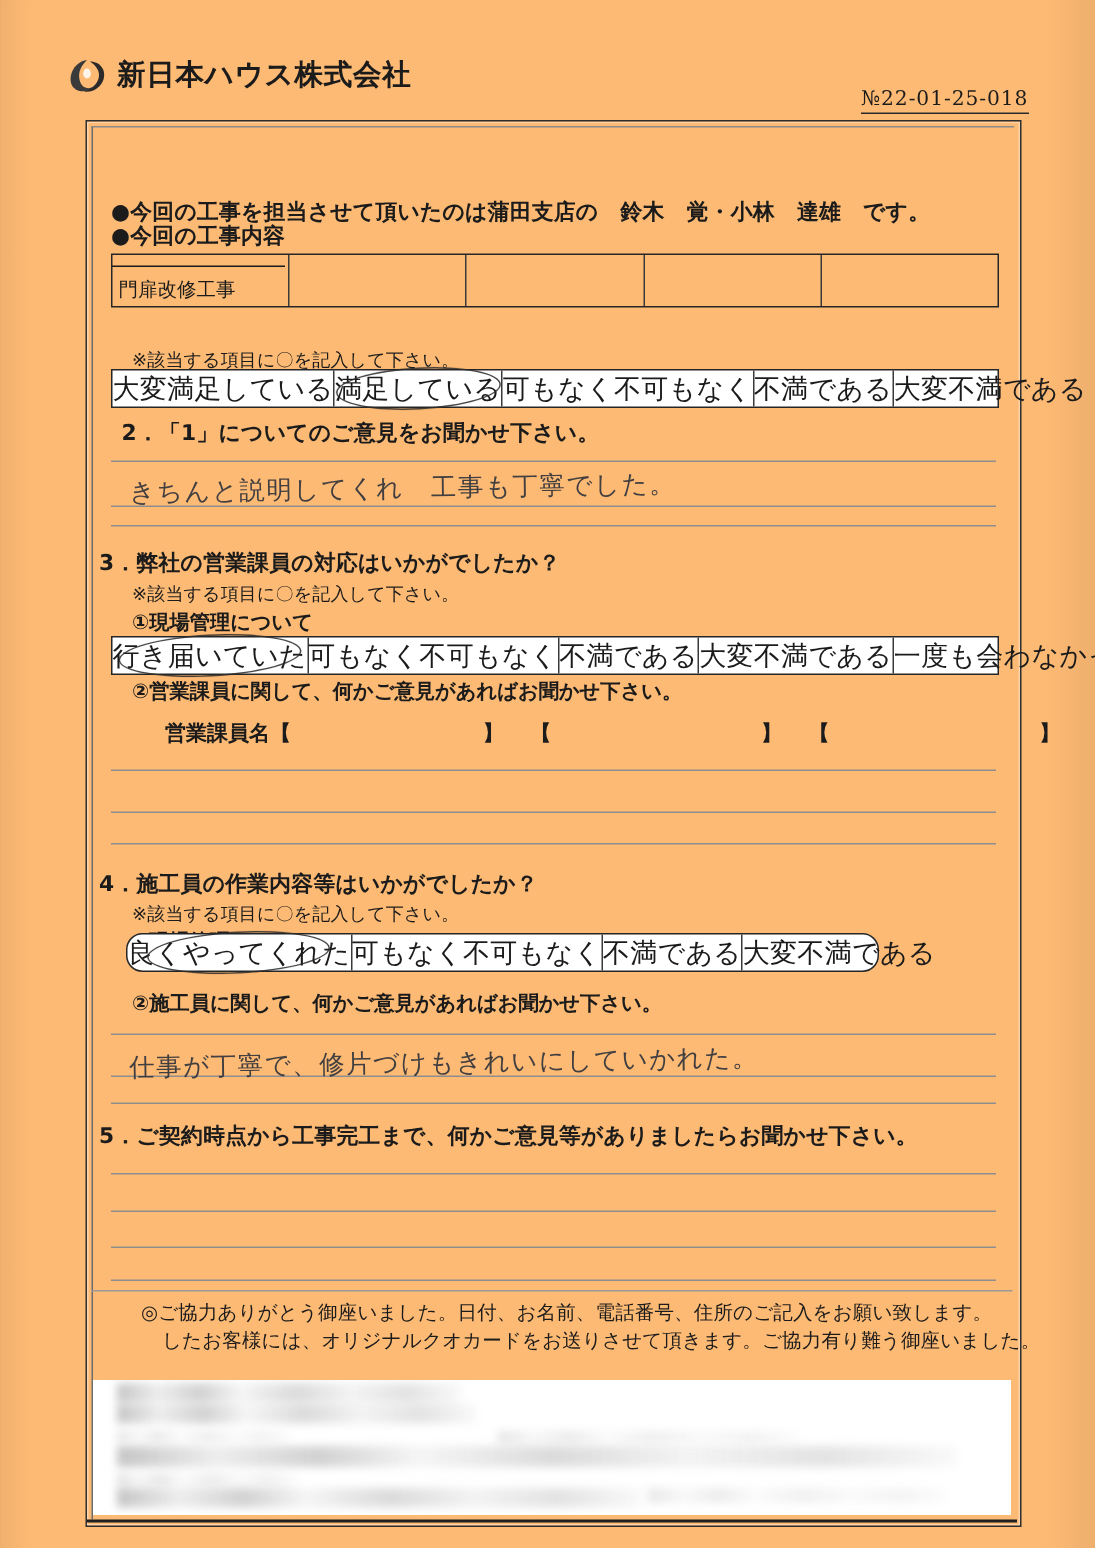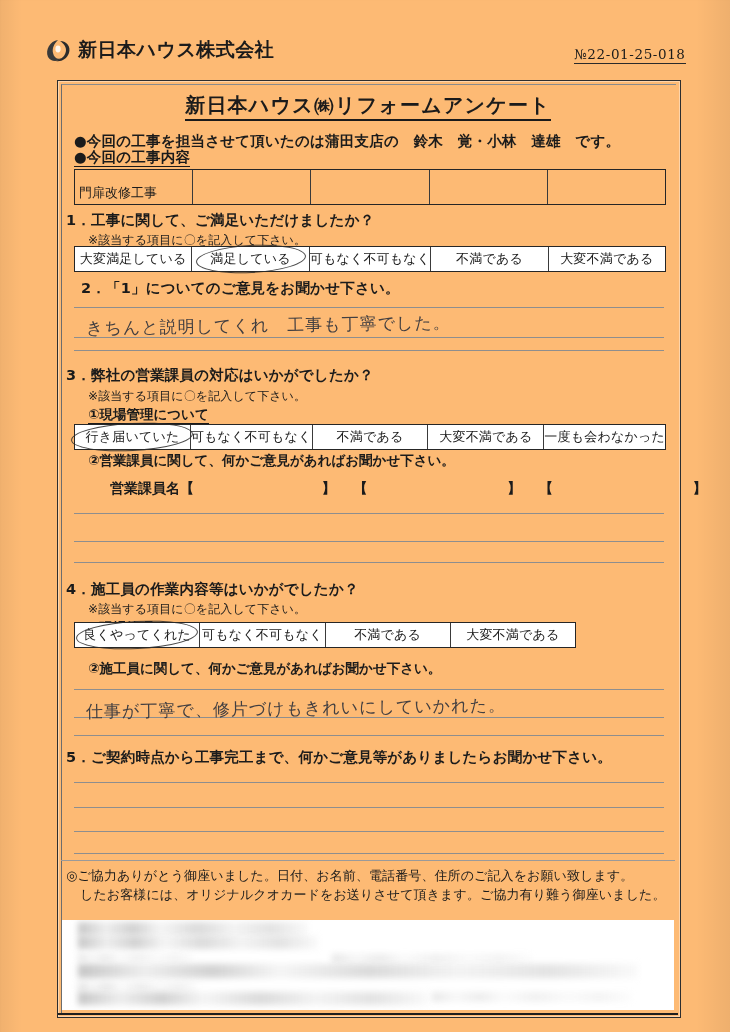--- a/index.html
+++ b/index.html
@@ -57,21 +57,21 @@
   .company-name {
     position: absolute;
     left: 34px; top: 1px;
     font-size: 19px;
     font-weight: bold;
     letter-spacing: 0.5px;
     white-space: nowrap;
   }
   .doc-number {
     position: absolute;
-    left: 530px; top: 10px;
+    left: 530px; top: 22px;
     font-size: 13.5px;
     letter-spacing: 0.6px;
     border-bottom: 1px solid #2a2a2a;
     padding-bottom: 1px;
     white-space: nowrap;
     font-family: "DejaVu Serif", "Liberation Serif", serif;
   }
 
   
   .sheet {
@@ -106,21 +106,21 @@
 
   .bullet-line {
     position: absolute;
     font-size: 14.5px;
     font-weight: bold;
     white-space: nowrap;
     letter-spacing: 0.2px;
   }
   .bullet-line.underlined span.u {
     border-bottom: 1px solid #1b1b1b;
-    padding-bottom: 1px;
+    padding-bottom: 11px;
   }
 
   .qhead {
     position: absolute;
     font-size: 14.5px;
     font-weight: bold;
     white-space: nowrap;
     letter-spacing: 0.2px;
   }
   .note {
@@ -144,21 +144,21 @@
   .opt-table {
     position: absolute;
     display: flex;
     border: 1px solid #262626;
     background: #fff;
     height: 24px;
   }
   .opt-cell {
     flex: 1 1 0;
     border-right: 1px solid #3a3a3a;
-    font-size: 13px;
+    font-size: 18px;
     display: flex;
     align-items: center;
     justify-content: center;
     position: relative;
     white-space: nowrap;
     letter-spacing: 0.2px;
   }
   .opt-cell:last-child { border-right: none; }
 
   .content-table {
@@ -224,20 +224,21 @@
   .footer-sep {
     position: absolute;
     border-top: 1px solid #9a9a9a;
   }
   .footer-text {
     position: absolute;
     font-size: 13px;
     line-height: 19px;
     white-space: nowrap;
     letter-spacing: 0.1px;
+    margin-left: 28px;
   }
   .footer-text div { white-space: nowrap; }
 
   
   .redacted {
     position: absolute;
     background: #ffffff;
     overflow: hidden;
   }
   .blur-row {
@@ -271,39 +272,35 @@
         <ellipse cx="14" cy="11" rx="2.6" ry="3.4" fill="#ffffff" opacity=".85"></ellipse>
       </svg>
     </div>
     <div class="company-name">新日本ハウス株式会社</div>
     <div class="doc-number">№22-01-25-018</div>
   </div>
 
   <div class="sheet"></div>
   <div class="sheet-inner-line"></div>
 
-  <div class="title">
-    <span>新日本ハウス㈱リフォームアンケート</span>
-  </div>
 
   <div class="bullet-line" style="left:74px; top:132px;">●今回の工事を担当させて頂いたのは蒲田支店の　鈴木　覚・小林　達雄　です。</div>
 
   <div class="bullet-line underlined" style="left:74px; top:148px;">
     <span class="u">●今回の工事内容</span>
   </div>
 
   <div class="content-table" style="left:74px; top:169px; width:590px;">
     <div class="content-cell">門扉改修工事</div>
     <div class="content-cell"></div>
     <div class="content-cell"></div>
     <div class="content-cell"></div>
     <div class="content-cell"></div>
   </div>
 
-  <div class="qhead" style="left:66px; top:211px;">1．工事に関して、ご満足いただけましたか？</div>
   <div class="note" style="left:88px; top:232px;">※該当する項目に〇を記入して下さい。</div>
 
   <div class="opt-table" style="left:74px; top:246px; width:590px;">
     <div class="opt-cell">
       <span>大変満足している</span>
     </div>
     <div class="opt-cell">
       <span>満足している</span>
       <span class="circle-mark"></span>
     </div>
@@ -370,21 +367,21 @@
   <div class="rule" style="left:74px; top:513px; width:590px;"></div>
   <div class="rule" style="left:74px; top:541px; width:590px;"></div>
   <div class="rule" style="left:74px; top:562px; width:590px;"></div>
 
   <div class="qhead" style="left:66px; top:580px;">4．施工員の作業内容等はいかがでしたか？</div>
   <div class="note" style="left:88px; top:601px;">※該当する項目に〇を記入して下さい。</div>
   <div class="subhead" style="left:88px; top:619px;">
     <span class="u">①現場管理について</span>
   </div>
 
-  <div class="opt-table" style="left:74px; top:622px; width:500px;">
+  <div class="opt-table" style="left:84px; top:622px; width:500px;border-radius:11px;">
     <div class="opt-cell">
       <span>良くやってくれた</span>
       <span class="circle-mark wide"></span>
     </div>
     <div class="opt-cell">
       <span>可もなく不可もなく</span>
     </div>
     <div class="opt-cell">
       <span>不満である</span>
     </div>

